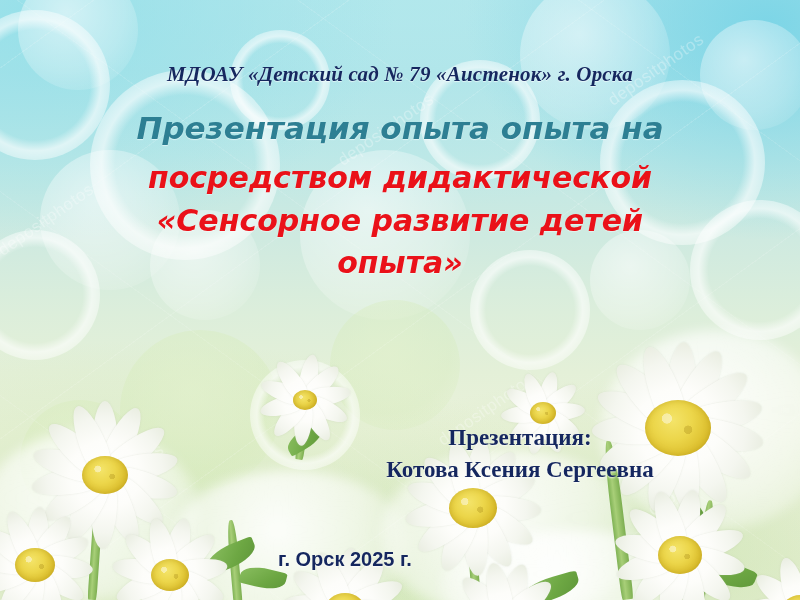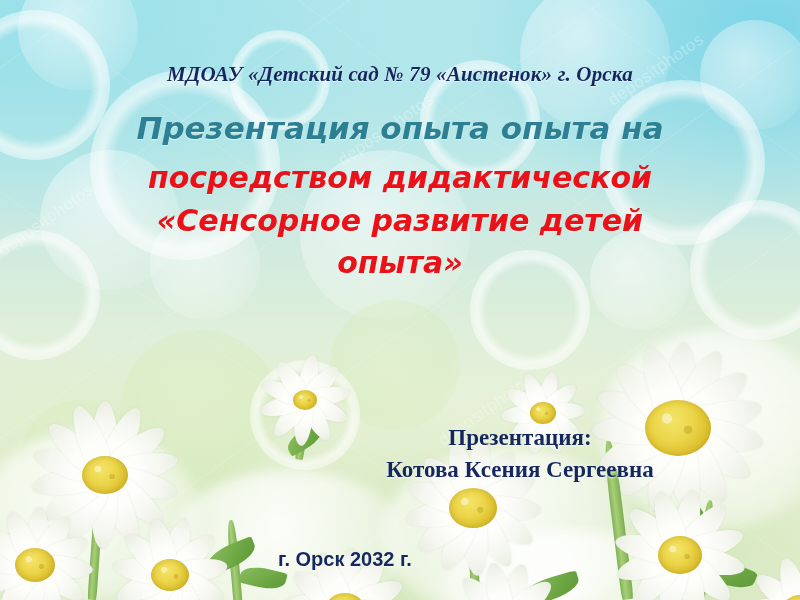--- a/index.html
+++ b/index.html
@@ -434,17 +434,17 @@
         <div>«Сенсорное развитие детей</div>
         <div>опыта»</div>
       </div>
     </div>
 
     <div class="author-block">
       <span class="role">Презентация:</span>
       <span class="name">Котова Ксения Сергеевна</span>
     </div>
 
-    <div class="footer-line">г. Орск  2032 г.</div>
+    <div class="footer-line">г. Орск  2025 г.</div>
 
   </div>
 
 </div>
 
 </body></html>

